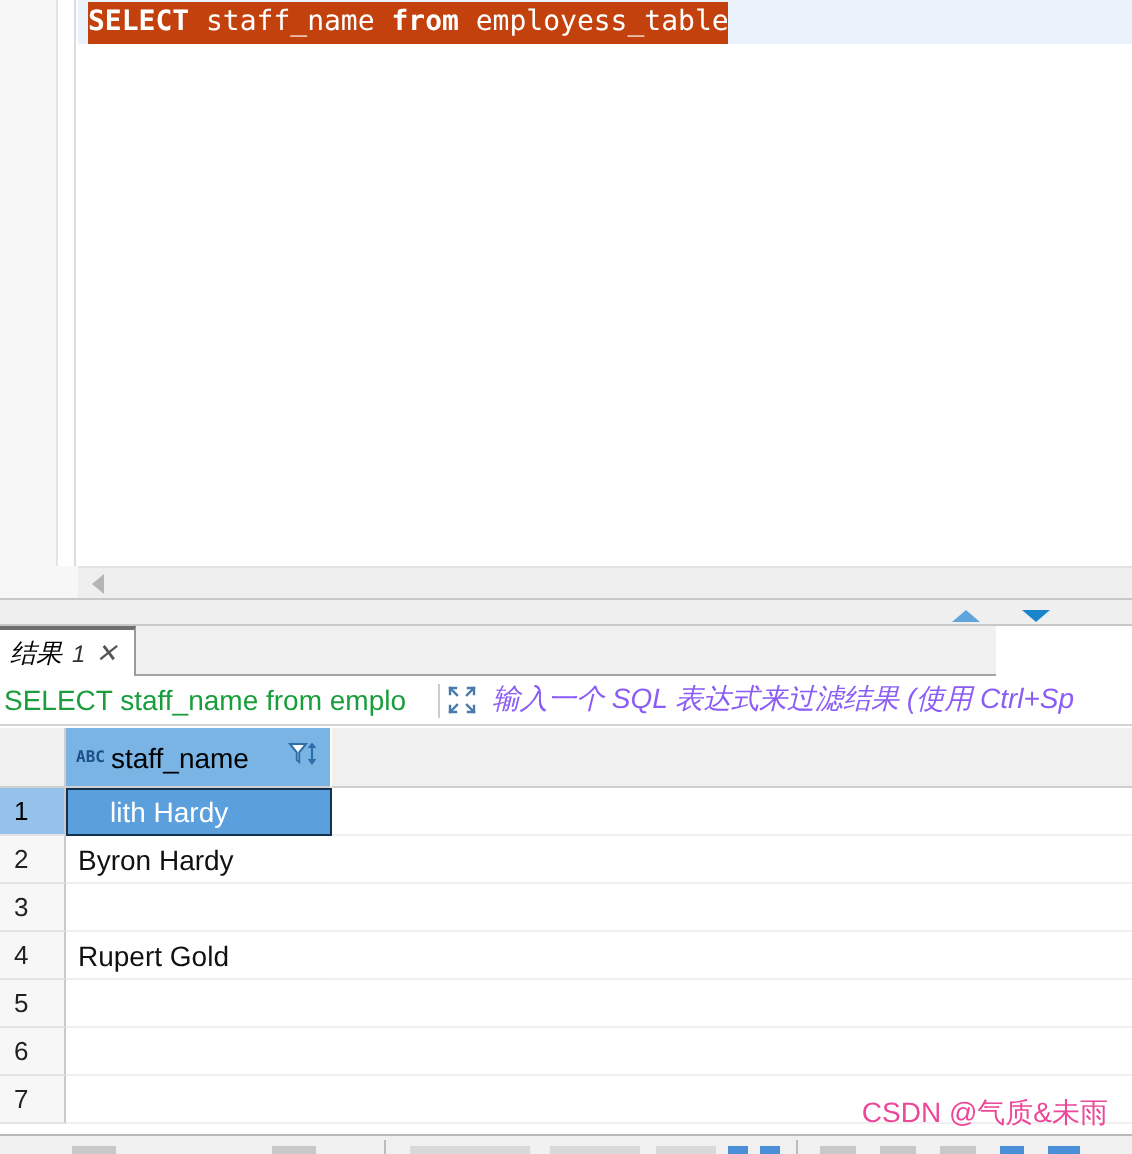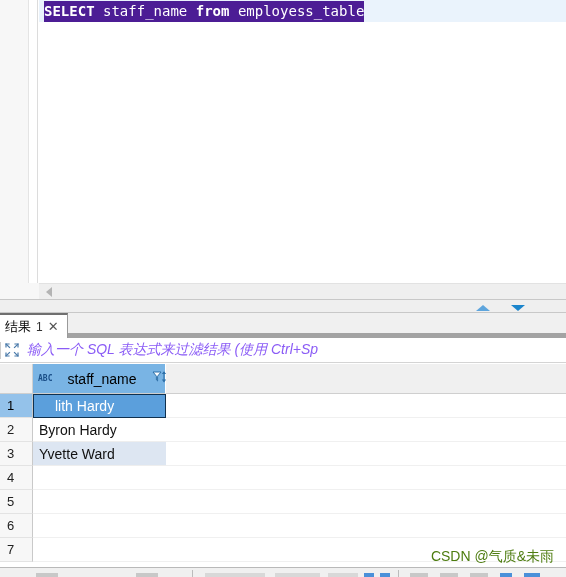--- a/index.html
+++ b/index.html
@@ -56,21 +56,21 @@
     line-height: 22px;
     white-space: pre;
     font-family: "DejaVu Sans Mono", monospace;
     font-size: 14px;
     padding-left: 5px;
   }
   .sql-line.selected-line {
     background: #eaf3fc;
   }
   .sql-sel {
-    background: #4c1d95;
+    background: #c2410c;
     color: #ffffff;
     padding: 2px 0 3px 0;
   }
   .sql-kw { font-weight: bold; }
 
   
   #editor-hscroll {
     position: absolute;
     left: 39px;
     top: 283px;
@@ -119,24 +119,25 @@
     width: 0; height: 0;
     border-left: 7px solid transparent;
     border-right: 7px solid transparent;
     border-top: 6px solid #1b85cc;
   }
 
   
   #results-tabstrip {
     position: absolute;
     left: 0; top: 313px;
-    width: 566px; height: 25px;
+    width: 498px; height: 25px;
     background: #f0f0f0;
-    border-bottom: 5px solid #a3a3a3;
-    box-sizing: border-box;
+    border-bottom: 1px solid #a3a3a3;
+    box-sizing: border-box;
+    font-style: italic;
   }
   #tab-result-1 {
     position: absolute;
     left: -4px; top: 0;
     height: 25px;
     padding: 0 8px 0 8px;
     background: #ffffff;
     border: 1px solid #9a9a9a;
     border-top: 2px solid #6f6f6f;
     border-bottom: none;
@@ -221,21 +222,21 @@
     width: 133px;
     height: 30px;
     background: #79b4e4;
     border-right: 1px solid #ffffff;
     border-bottom: 1px solid #cfcfcf;
     box-sizing: border-box;
     display: flex;
     align-items: center;
     padding: 0 4px 0 5px;
     flex: none;
-    gap: 15px;
+    gap: 3px;
   }
   #col-type-icon {
     font-family: "DejaVu Sans Mono", monospace;
     font-size: 8px;
     font-weight: bold;
     color: #1a4f88;
     letter-spacing: 0px;
     flex: none;
   }
   #col-header-label {
@@ -303,21 +304,21 @@
     background: #ffffff;
     border-bottom: 1px solid #f0f0f0;
   }
 
   
   #csdn-watermark {
     position: absolute;
     right: 12px;
     top: 548px;
     font-size: 14px;
-    color: #4d7c0f;
+    color: #ec4899;
     white-space: nowrap;
     pointer-events: none;
   }
 
   
   #bottom-toolbar {
     position: absolute;
     left: 0; top: 567px;
     width: 566px; height: 10px;
     background: #f0f0f0;
@@ -367,20 +368,21 @@
 
 <div id="results-tabstrip">
   <div id="tab-result-1">
     <span class="tab-label">结果</span>
     <span class="tab-num">1</span>
     <span id="tab-close-icon">✕</span>
   </div>
 </div>
 
 <div id="filter-bar">
+  <span id="filter-query-text">SELECT staff_name from emplo</span>
   <span id="filter-divider"></span>
   <span id="filter-expand-icon">
     <svg viewBox="0 0 16 16" width="16" height="16">
       <g stroke="#4a7aaa" stroke-width="1.2" fill="none" stroke-linecap="square">
         <path d="M2 5 L2 2 L5 2"></path>
           <path d="M2 2 L5.5 5.5"></path>
         <path d="M11 2 L14 2 L14 5"></path>
           <path d="M14 2 L10.5 5.5"></path>
         <path d="M2 11 L2 14 L5 14"></path>
           <path d="M2 14 L5.5 10.5"></path>
@@ -415,25 +417,25 @@
     <div class="row-data-cell">lith Hardy</div>
     <div class="row-filler-cell"></div>
   </div>
   <div class="grid-row">
     <div class="row-number-cell">2</div>
     <div class="row-data-cell">Byron Hardy</div>
     <div class="row-filler-cell"></div>
   </div>
   <div class="grid-row alt">
     <div class="row-number-cell">3</div>
-    <div class="row-data-cell">Yvette Ward</div>
     <div class="row-filler-cell"></div>
   </div>
   <div class="grid-row">
     <div class="row-number-cell">4</div>
+    <div class="row-data-cell">Rupert Gold</div>
     <div class="row-filler-cell"></div>
   </div>
   <div class="grid-row alt">
     <div class="row-number-cell">5</div>
     <div class="row-filler-cell"></div>
   </div>
   <div class="grid-row">
     <div class="row-number-cell">6</div>
     <div class="row-filler-cell"></div>
   </div>

